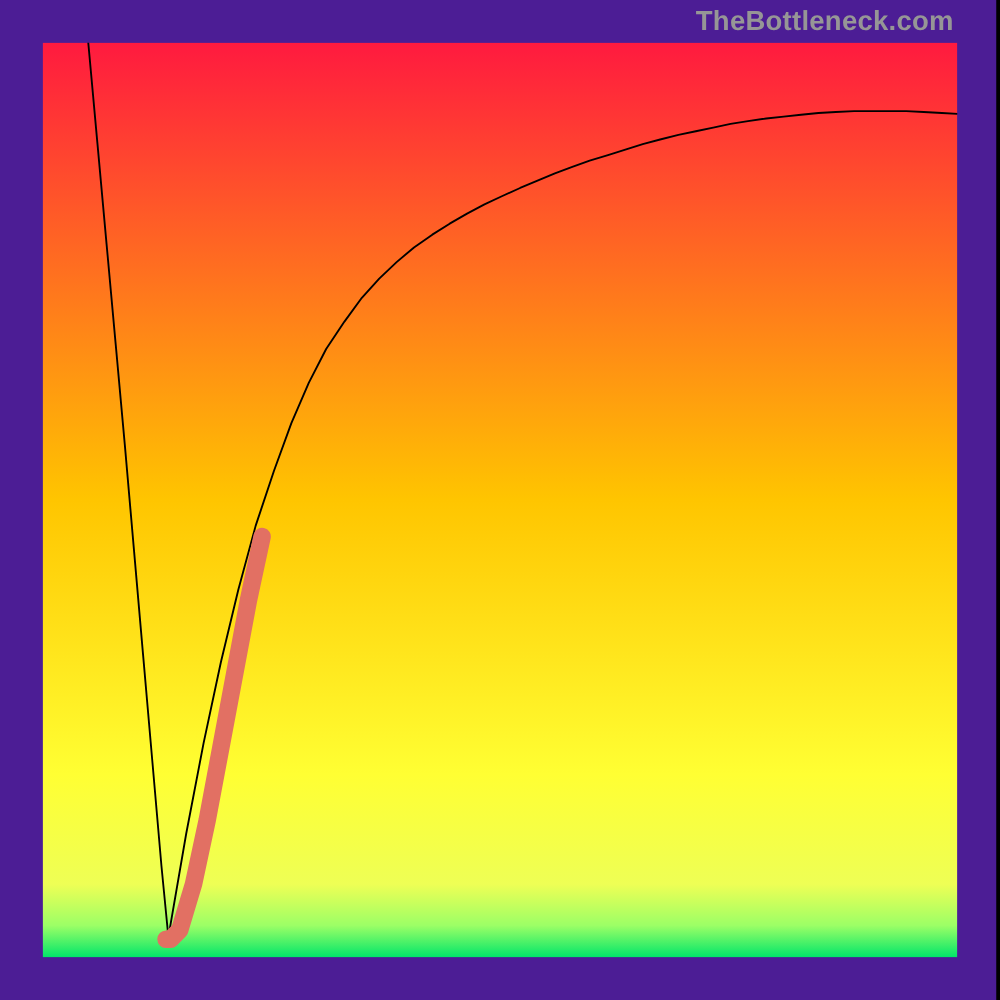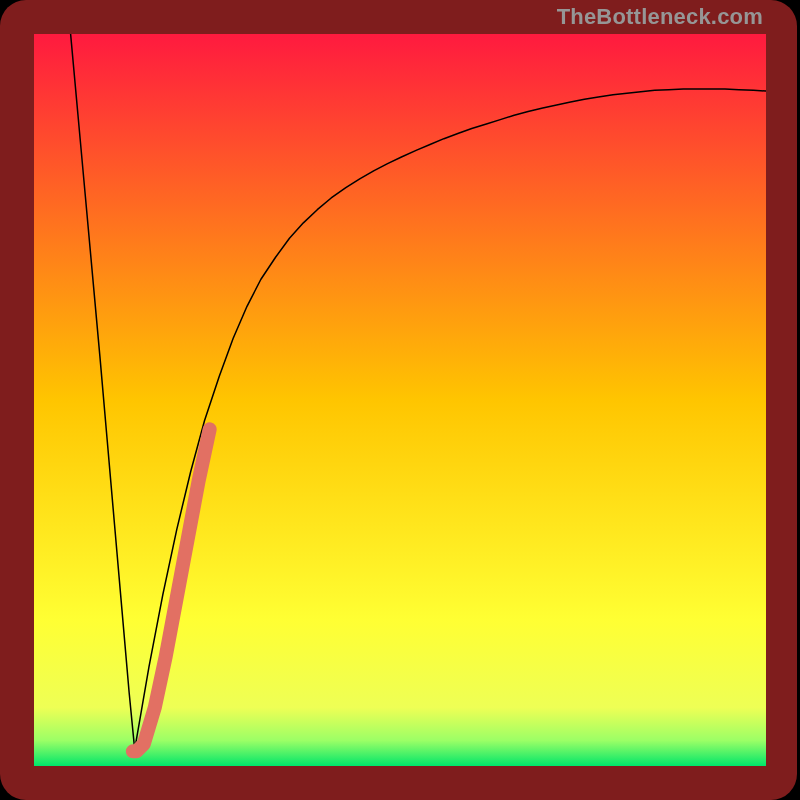--- a/index.html
+++ b/index.html
@@ -7,22 +7,21 @@
     padding: 0;
     width: 800px;
     height: 800px;
     background: #000;
     overflow: hidden;
   }
   .frame {
     position: relative;
     width: 797px;
     height: 800px;
-    background: #7f1d1d;
-    border-radius: 26px;
+    background: #4c1d95;
   }
   .plot-area {
     position: absolute;
     left: 34px;
     top: 34px;
     width: 732px;
     height: 732px;
     overflow: hidden;
   }
   .gradient-bg {

